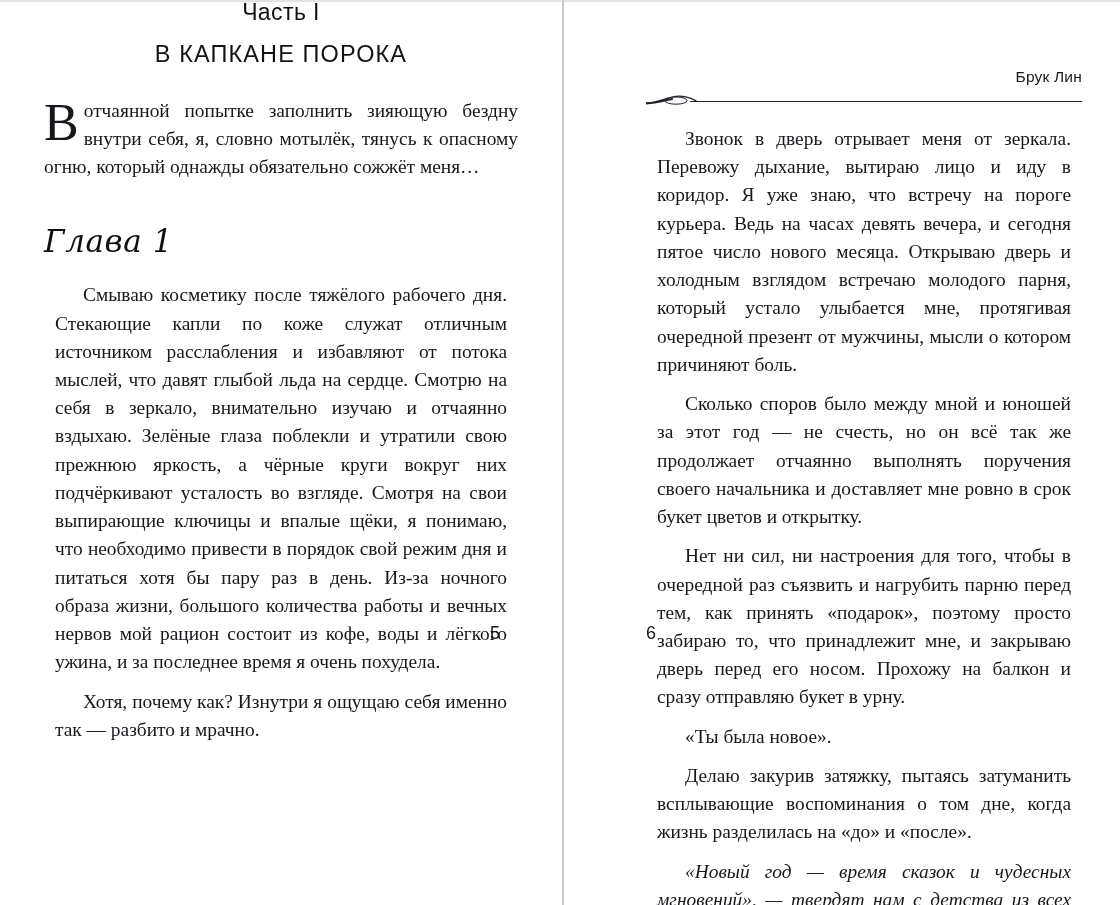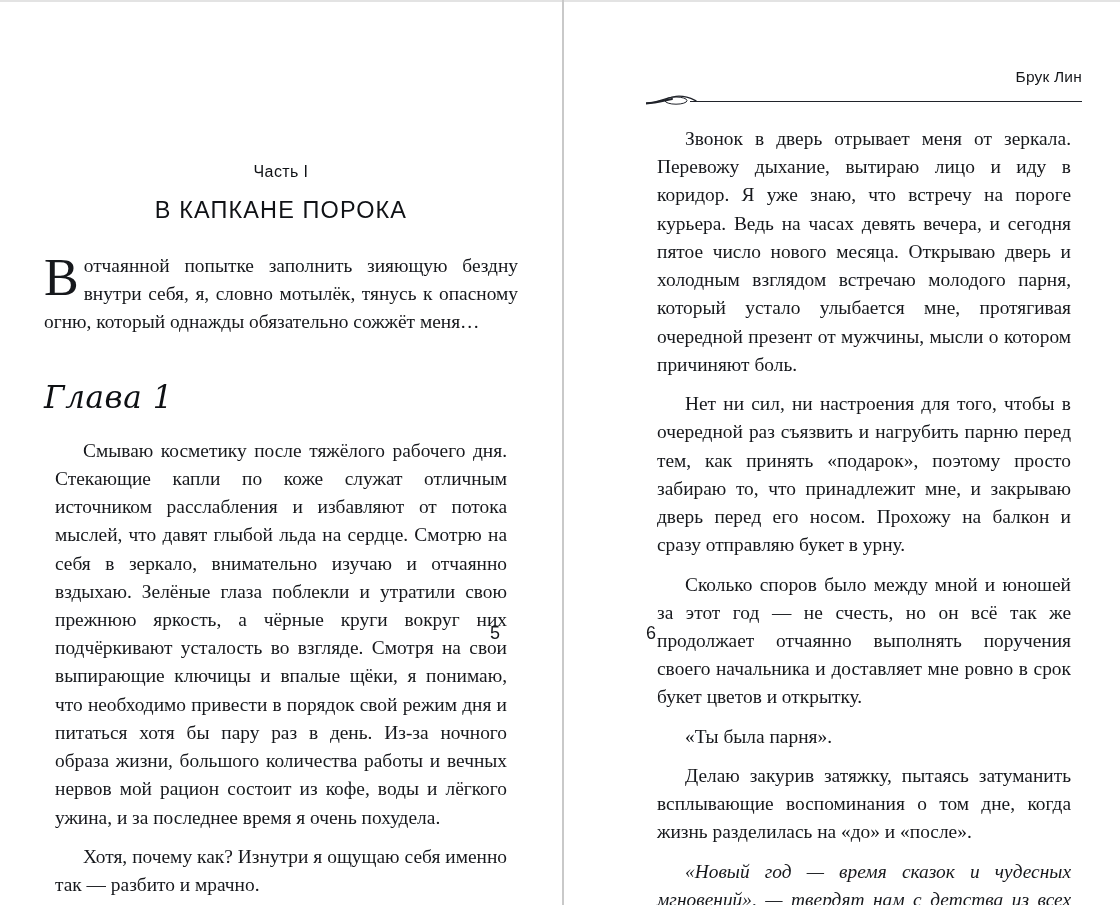--- a/index.html
+++ b/index.html
@@ -54,22 +54,21 @@
   }
 
   
   .part-head {
     text-align: center;
     font-family: "Liberation Sans", "DejaVu Sans", sans-serif;
     font-weight: 400;
     color: #101216;
   }
   .part-number {
-    margin-top: 163px;
-    font-size: 16px;
+    font-size: 23px;
     letter-spacing: 0.4px;
     line-height: 1.1;
   }
   .part-title {
     margin-top: 17px;
     font-size: 23px;
     letter-spacing: 1.1px;
     line-height: 1.1;
     transform: scaleX(1.02);
   }
@@ -210,23 +209,23 @@
             <path d="M0 11.4 C 12 11.4, 22 4.2, 33 4.2 C 41 4.2, 45 6.4, 50 8.8" fill="none" stroke="#20232a" stroke-width="1.3" stroke-linecap="round"></path>
             <path d="M0 11.4 C 10 11.0, 18 8.6, 26 7.0" fill="none" stroke="#20232a" stroke-width="2.1" stroke-linecap="round"></path>
           </svg>
         </span>
         <span class="rule-line"></span>
       </div>
     </div>
 
     <div class="body-text right-body">
       <p>Звонок в дверь отрывает меня от зеркала. Перевожу дыхание, вытираю лицо и иду в коридор. Я уже знаю, что встречу на пороге курьера. Ведь на часах девять вечера, и сегодня пятое число нового месяца. Открываю дверь и холодным взглядом встречаю молодого парня, который устало улыбается мне, протягивая очередной презент от мужчины, мысли о котором причиняют боль.</p>
+      <p>Сколько споров было между мной и юношей за этот год — не счесть, но он всё так же продолжает отчаянно выполнять поручения своего начальника и доставляет мне ровно в срок букет цветов и открытку.</p>
       <p>Нет ни сил, ни настроения для того, чтобы в очередной раз съязвить и нагрубить парню перед тем, как принять «подарок», поэтому просто забираю то, что принадлежит мне, и закрываю дверь перед его носом. Прохожу на балкон и сразу отправляю букет в урну.</p>
-      <p>Сколько споров было между мной и юношей за этот год — не счесть, но он всё так же продолжает отчаянно выполнять поручения своего начальника и доставляет мне ровно в срок букет цветов и открытку.</p>
-      <p>«Ты была парня».</p>
+      <p>«Ты была новое».</p>
       <p>Делаю закурив затяжку, пытаясь затуманить всплывающие воспоминания о том дне, когда жизнь разделилась на «до» и «после».</p>
       <p class="ital">«Новый год — время сказок и чудесных мгновений», — твердят нам с детства из всех уголков мира, и мы начинаем верить в этот мифический период счастья.</p>
 
     </div>
 
     <div class="folio folio-right">6</div>
   </div>
 
 </div>
 

